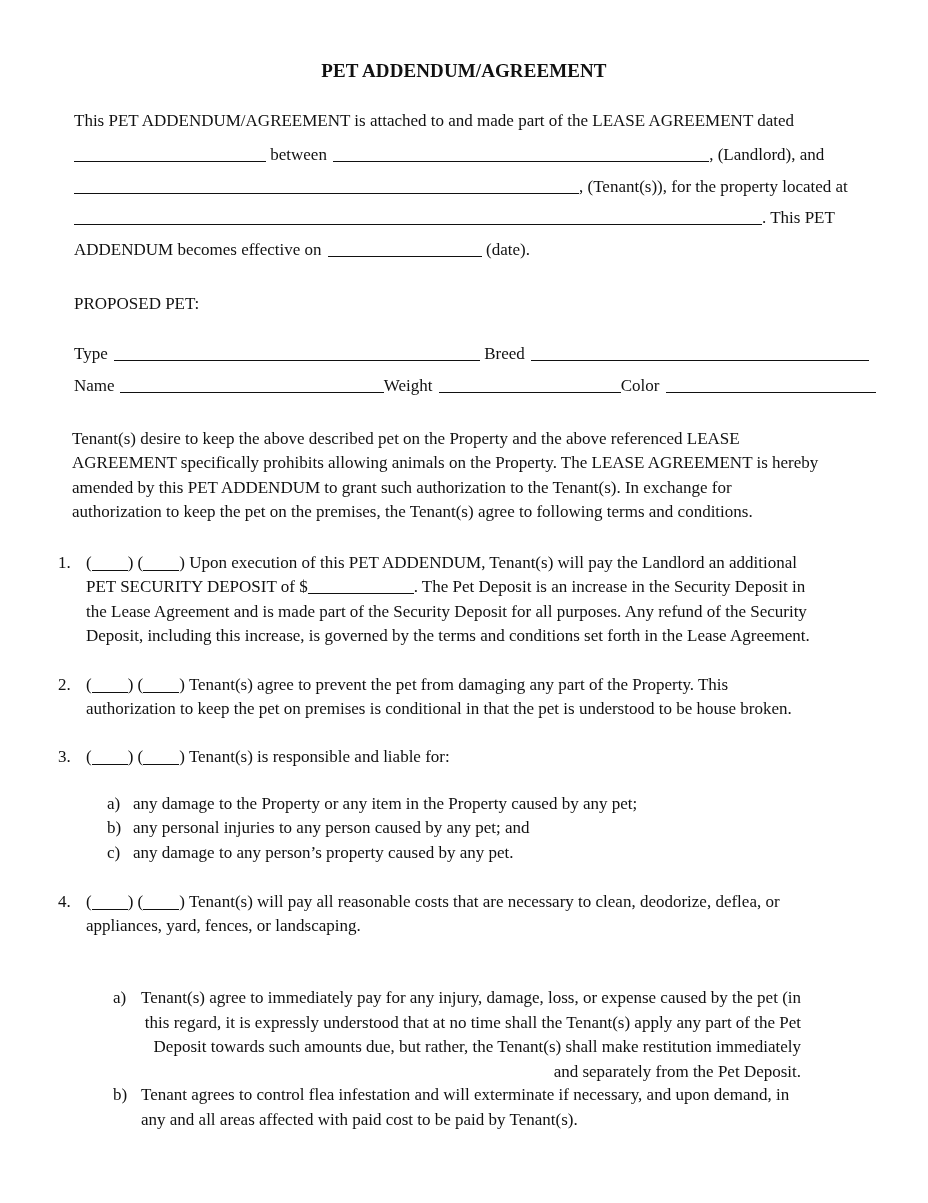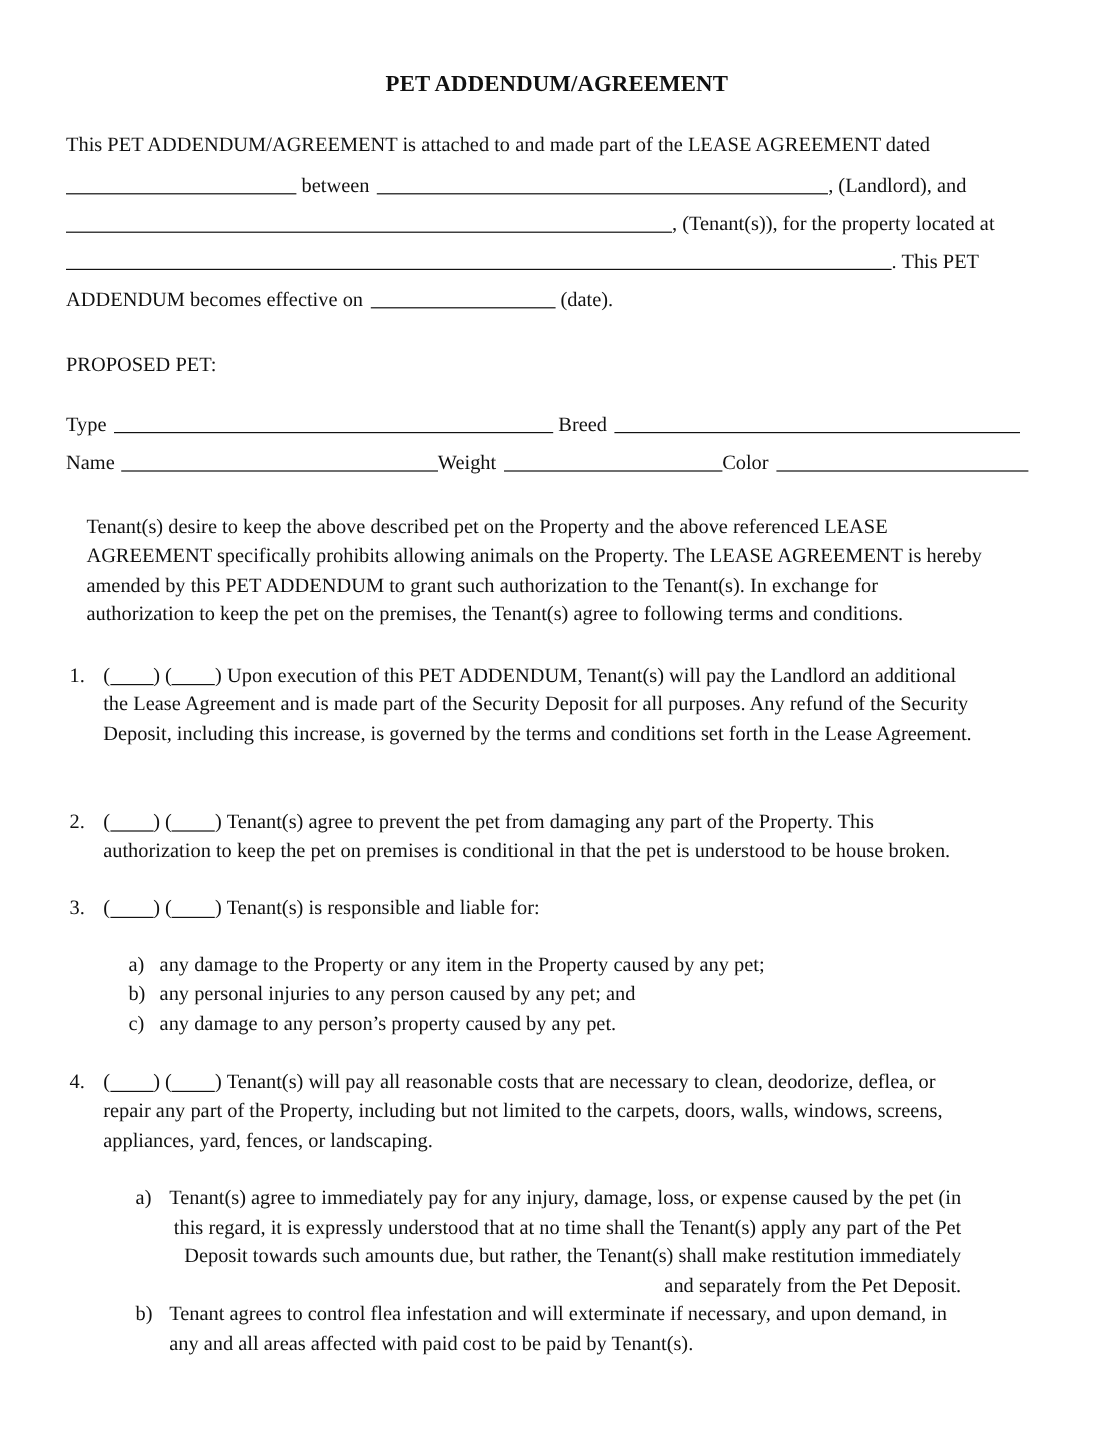--- a/index.html
+++ b/index.html
@@ -26,21 +26,21 @@
       letter-spacing: 0.1px;
     }
     .line {
       display: inline-block;
       border-bottom: 1.3px solid #111;
       height: 16px;
       vertical-align: baseline;
       position: relative;
       top: 2px;
     }
-    .row { position: absolute; left: 55px; white-space: nowrap; line-height: 20px; }
+    .row { position: absolute; left: 74px; white-space: nowrap; line-height: 20px; }
     .para {
       position: absolute;
       left: 58px;
       width: 820px;
       line-height: 24.3px;
     }
     .para .l { display: block; white-space: nowrap; margin-left: 14px; }
     .item-num { position: absolute; left: 58px; }
     .item-body { position: absolute; left: 86px; line-height: 24.3px; }
     .item-body .l { display: block; white-space: nowrap; }
@@ -110,20 +110,23 @@
   <span class="l">authorization to keep the pet on the premises, the Tenant(s) agree to following terms and conditions.</span>
 </div>
 
 <div>
   <div class="item-num" style="top:551px;line-height:24.3px;">1.</div>
   <div class="item-body" style="top:551px;">
     <span class="l">
       <span>(</span><span class="paren-blank"></span><span>)</span>
       <span>(</span><span class="paren-blank"></span><span>)</span><span> Upon execution of this PET ADDENDUM, Tenant(s) will pay the Landlord an additional</span>
     </span>
+    <span class="l">
+      <span>PET SECURITY DEPOSIT of $</span><span class="line" style="width:106px;"></span><span>. The Pet Deposit is an increase in the Security Deposit in</span>
+    </span>
     <span class="l">the Lease Agreement and is made part of the Security Deposit for all purposes. Any refund of the Security</span>
     <span class="l">Deposit, including this increase, is governed by the terms and conditions set forth in the Lease Agreement.</span>
   </div>
 </div>
 
 <div>
   <div class="item-num" style="top:673px;line-height:24.3px;">2.</div>
   <div class="item-body" style="top:673px;">
     <span class="l">
       <span>(</span><span class="paren-blank"></span><span>)</span>
@@ -156,21 +159,20 @@
   </div>
 </div>
 
 <div>
   <div class="item-num" style="top:890px;line-height:24.3px;">4.</div>
   <div class="item-body" style="top:890px;">
     <span class="l">
       <span>(</span><span class="paren-blank"></span><span>)</span>
       <span>(</span><span class="paren-blank"></span><span>)</span><span> Tenant(s) will pay all reasonable costs that are necessary to clean, deodorize, deflea, or</span>
     </span>
-    <span class="l">repair any part of the Property, including but not limited to the carpets, doors, walls, windows, screens,</span>
     <span class="l">appliances, yard, fences, or landscaping.</span>
   </div>
 
   <div class="sub" style="left:113px;top:986px;">
     <span class="marker">a)</span>
     <span class="txt" style="left:28px;text-align:right;">
       <span class="l">Tenant(s) agree to immediately pay for any injury, damage, loss, or expense caused by the pet (in</span>
       <span class="l">this regard, it is expressly understood that at no time shall the Tenant(s) apply any part of the Pet</span>
       <span class="l">Deposit towards such amounts due, but rather, the Tenant(s) shall make restitution immediately</span>
       <span class="l">and separately from the Pet Deposit.</span>

